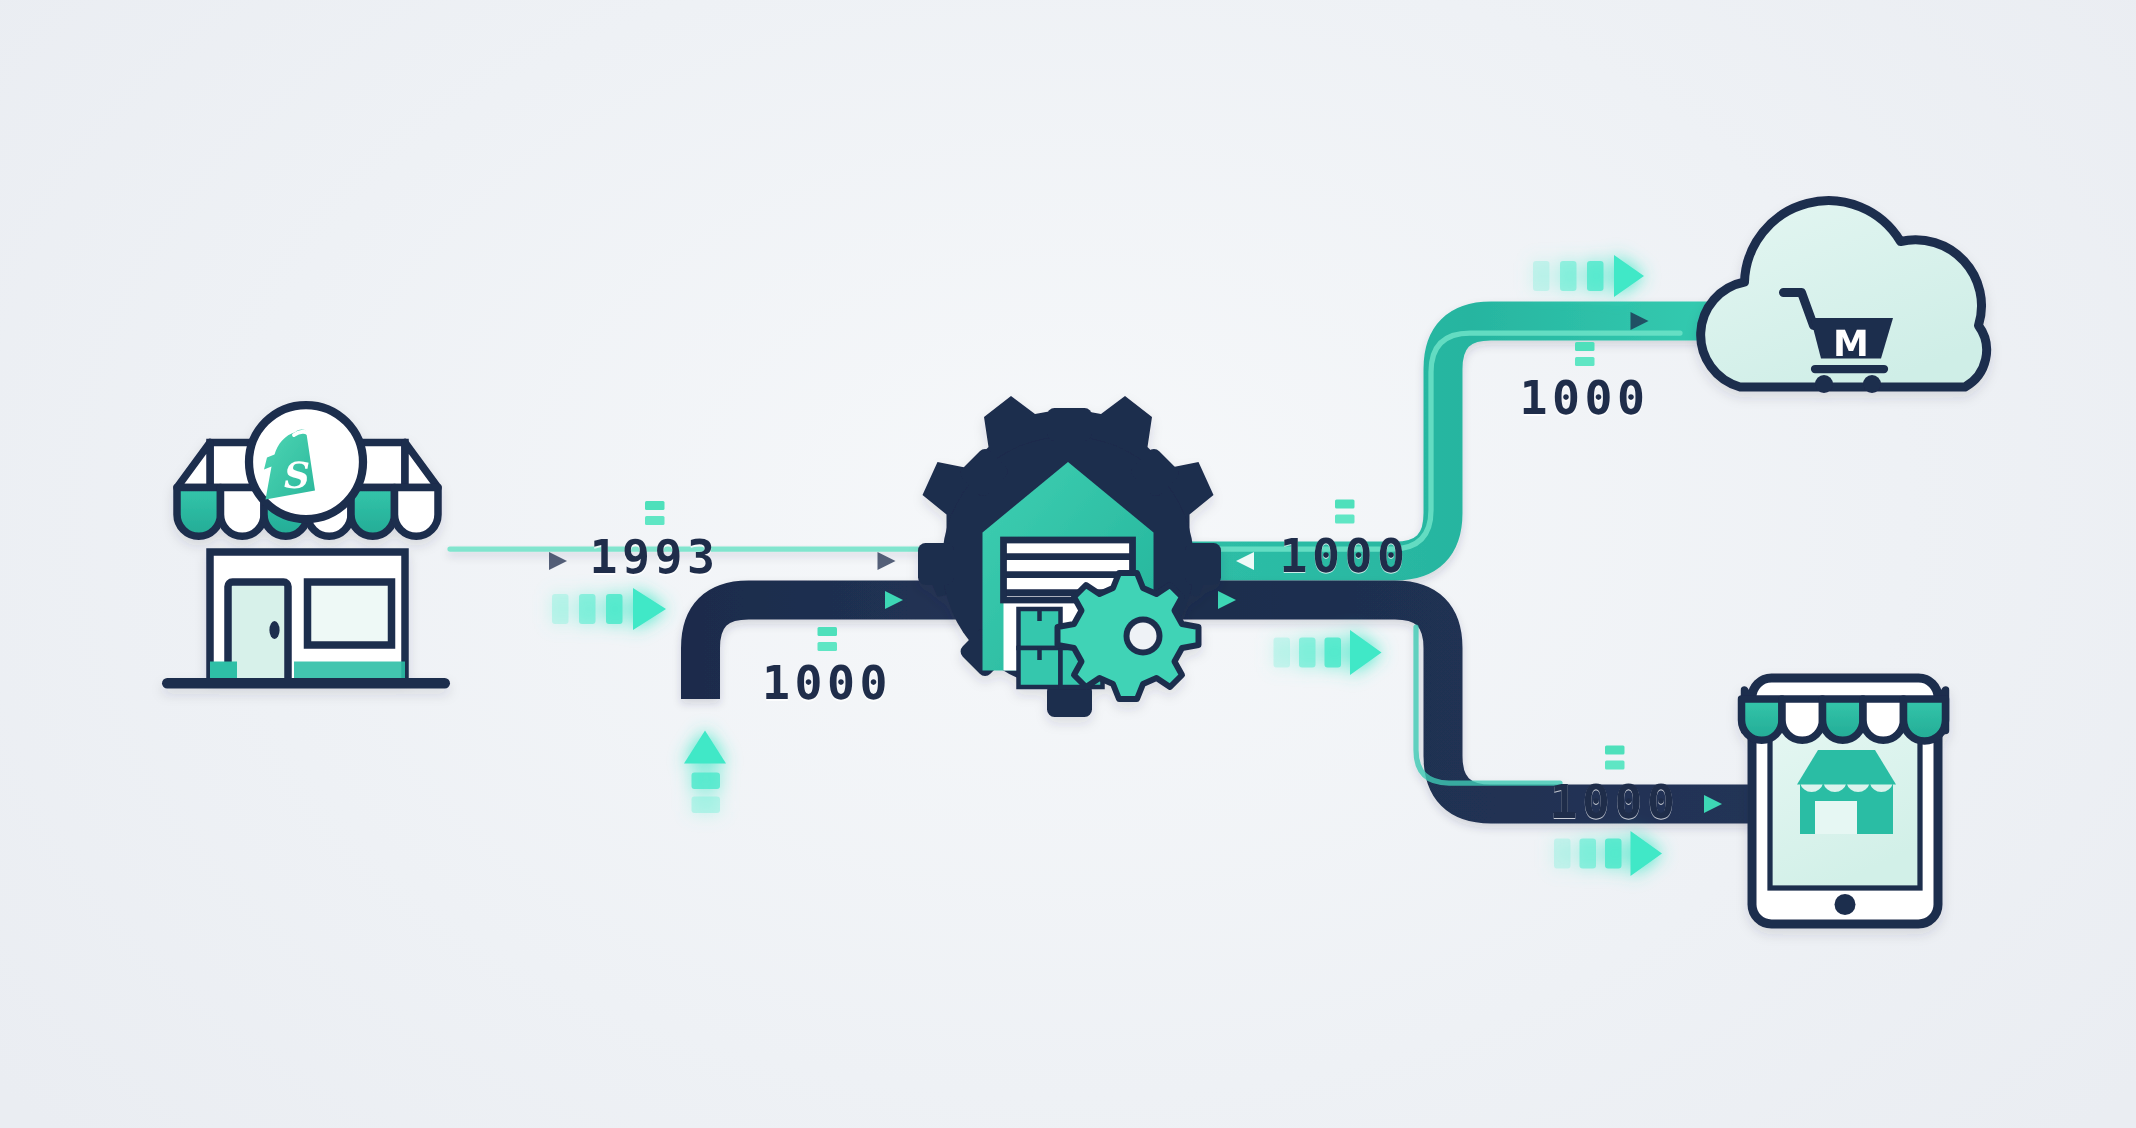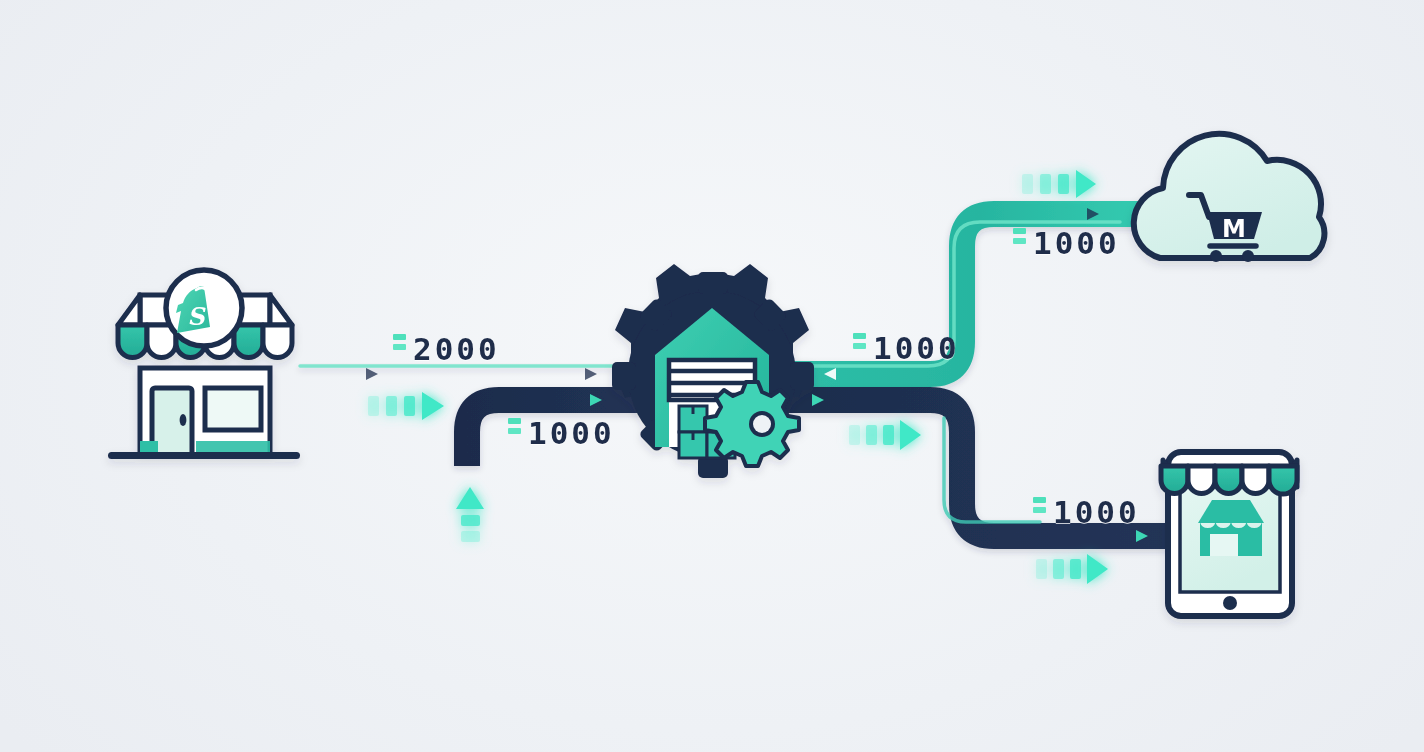--- a/index.html
+++ b/index.html
@@ -17,22 +17,24 @@
       radial-gradient(ellipse 900px 620px at 50% 46%, #f6f8fa 0%, #eef1f5 62%, #eaedf2 100%);
   }
   #stage svg.layer{
     position:absolute; left:0; top:0;
     width:1424px; height:752px;
     display:block;
   }
   .qty-label{
     position:absolute;
     display:flex;
+    align-items:center;
     gap:7px;
     user-select:none;
+    flex-direction:column;
   }
   .qty-mark{
     display:flex; flex-direction:column; gap:4px;
   }
   .qty-mark i{
     display:block; width:13px; height:6px; border-radius:1px;
     background:#4ee0bb;
   }
   .qty-mark i:nth-child(2){ background:#5fe6c4; }
   .qty-text{
@@ -296,21 +298,21 @@
         </g>
       </g>
     </g>
   </svg>
 
   <div class="qty-label" style="left:393px; top:334px;">
     <span class="qty-mark">
         <i></i>
         <i></i>
       </span>
-    <span class="qty-text">2000</span>
+    <span class="qty-text">1993</span>
   </div>
 
   <div class="qty-label" style="left:508px; top:418px;">
     <span class="qty-mark">
         <i></i>
         <i></i>
       </span>
     <span class="qty-text">1000</span>
   </div>
 

